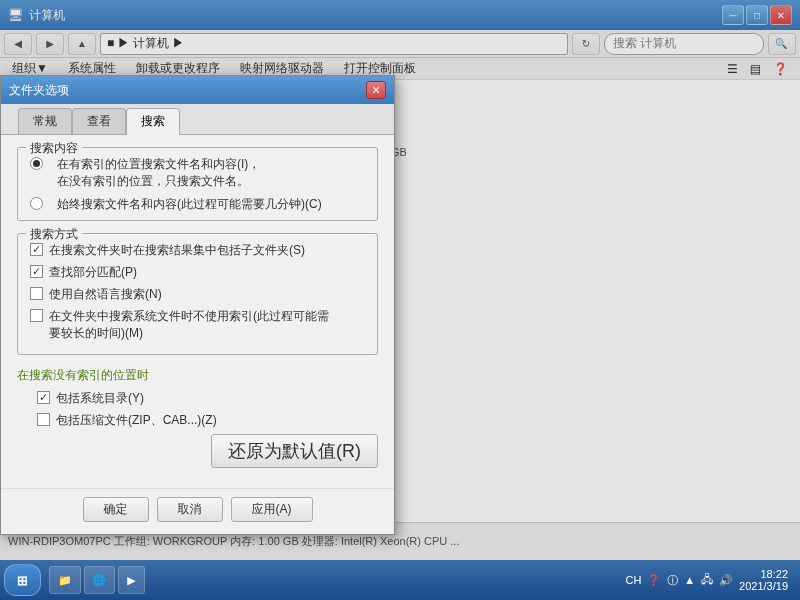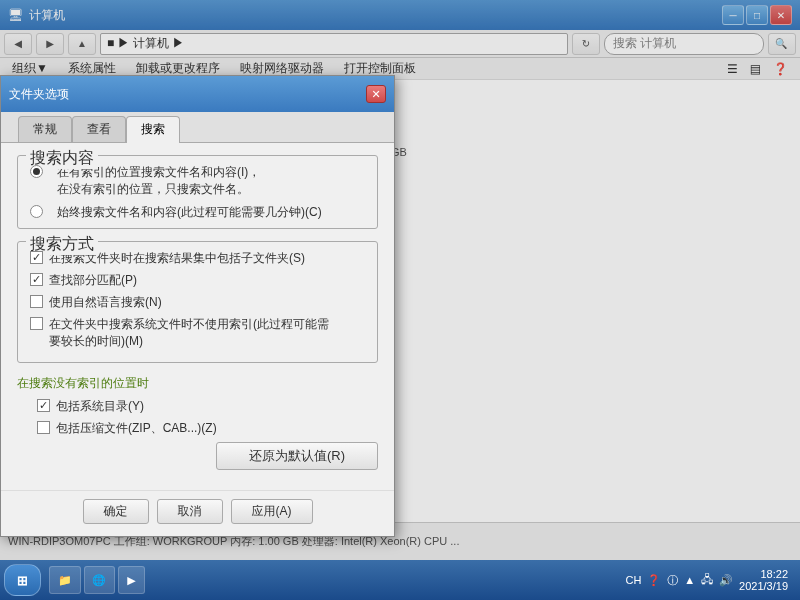--- a/index.html
+++ b/index.html
@@ -333,21 +333,21 @@
       width: 395px;
       background: #f0f0f0;
       border: 1px solid #888;
       box-shadow: 3px 3px 12px rgba(0,0,0,0.4);
       position: absolute;
       top: 75px;
       left: 0px;
     }
 
     .dialog-titlebar {
-      height: 36px;
+      height: 28px;
       background: linear-gradient(180deg, #5b9bd5 0%, #3a7abf 100%);
       display: flex;
       align-items: center;
       justify-content: space-between;
       padding: 0 8px;
       color: white;
       font-size: 12px;
     }
 
     .dialog-close-btn {
@@ -404,21 +404,21 @@
       margin-bottom: 12px;
       position: relative;
     }
 
     .group-title {
       position: absolute;
       top: -8px;
       left: 8px;
       background: #f0f0f0;
       padding: 0 4px;
-      font-size: 16px;
+      font-size: 12px;
       color: #333;
     }
 
     .radio-option {
       display: flex;
       align-items: flex-start;
       gap: 14px;
       margin-bottom: 6px;
       cursor: pointer;
     }
@@ -489,25 +489,25 @@
       margin-bottom: 6px;
       margin-top: 4px;
     }
 
     .indent {
       padding-left: 20px;
     }
 
     .restore-btn {
       float: right;
-      padding: 4px 32px;
+      padding: 4px 16px;
       background: linear-gradient(180deg, #f8f8f8 0%, #e0e0e0 100%);
       border: 1px solid #aaa;
       border-radius: 3px;
-      font-size: 13px;
+      font-size: 18px;
       cursor: pointer;
       color: #333;
       margin-bottom: 8px;
     }
 
     .dialog-footer {
       display: flex;
       justify-content: center;
       gap: 8px;
       padding: 8px 16px 12px;

